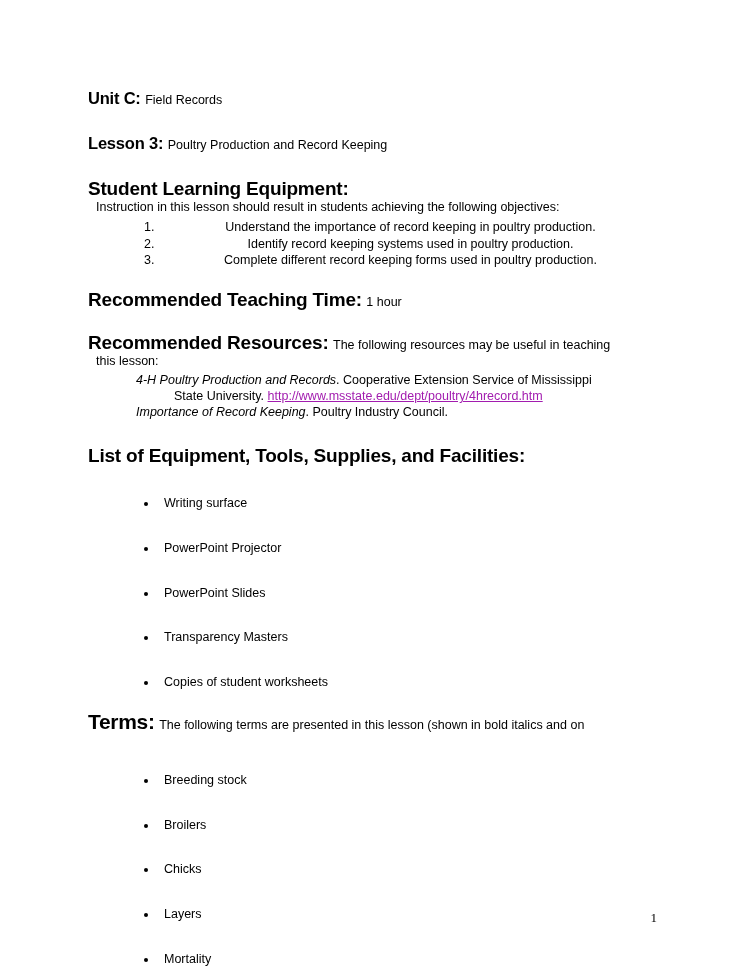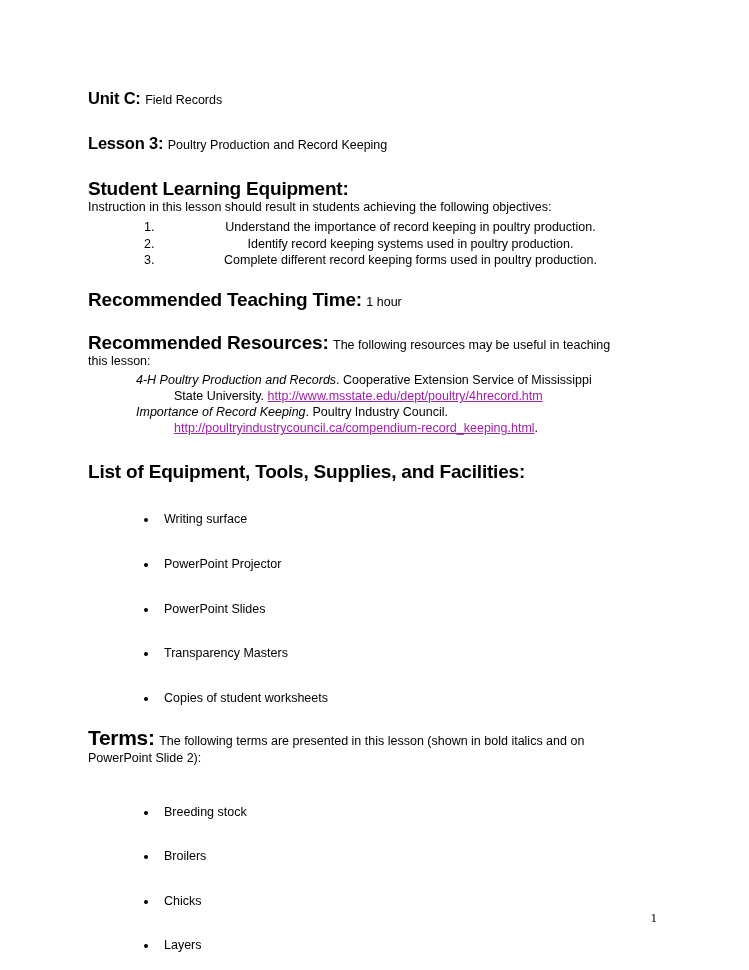--- a/index.html
+++ b/index.html
@@ -44,20 +44,21 @@
     font-weight: bold;
     letter-spacing: -0.3px;
   }
   .t-normal {
     font-size: 12.5px;
     font-weight: normal;
   }
   .body-text {
     font-size: 12.5px;
     line-height: 1.24;
+    margin-left: 8px;
   }
 
   .space-xs { height: 9px; }
   .space-m  { height: 19px; }
   .space-l  { height: 24px; }
 
   ol.numbered {
     margin: 3px 0 0 0;
     padding-left: 70px;
     font-size: 12.5px;
@@ -141,23 +142,20 @@
 
   <div class="resources">
     <div class="res-item">
       <span class="ital">4-H Poultry Production and Records</span><span>.  Cooperative Extension Service of Mississippi</span>
       <div class="res-indent">
         <span>State University.  </span><a class="link" href="#">http://www.msstate.edu/dept/poultry/4hrecord.htm</a>
       </div>
     </div>
     <div class="res-item">
       <span class="ital">Importance of Record Keeping</span><span>.  Poultry Industry Council.</span>
-      <div class="res-indent">
-        <a class="link" href="#">http://poultryindustrycouncil.ca/compendium-record_keeping.html</a><span>.</span>
-      </div>
     </div>
   </div>
 
   <div class="space-l"></div>
 
   <div class="hdr-line">
     <span class="h-big">List of Equipment, Tools, Supplies, and Facilities:</span>
   </div>
   <ul class="bulleted">
     <li>Writing surface</li>
@@ -166,21 +164,20 @@
     <li>Transparency Masters</li>
     <li>Copies of student worksheets</li>
   </ul>
 
   <div class="space-m"></div>
 
   <div class="hdr-line">
     <span class="h-terms">Terms:</span>
     <span class="t-normal">The following terms are presented in this lesson (shown in bold italics and on</span>
   </div>
-  <div class="body-text">PowerPoint Slide 2):</div>
 
   <div class="space-xs"></div>
 
   <ul class="bulleted">
     <li>Breeding stock</li>
     <li>Broilers</li>
     <li>Chicks</li>
     <li>Layers</li>
     <li>Mortality</li>
     <li>Poults</li>

